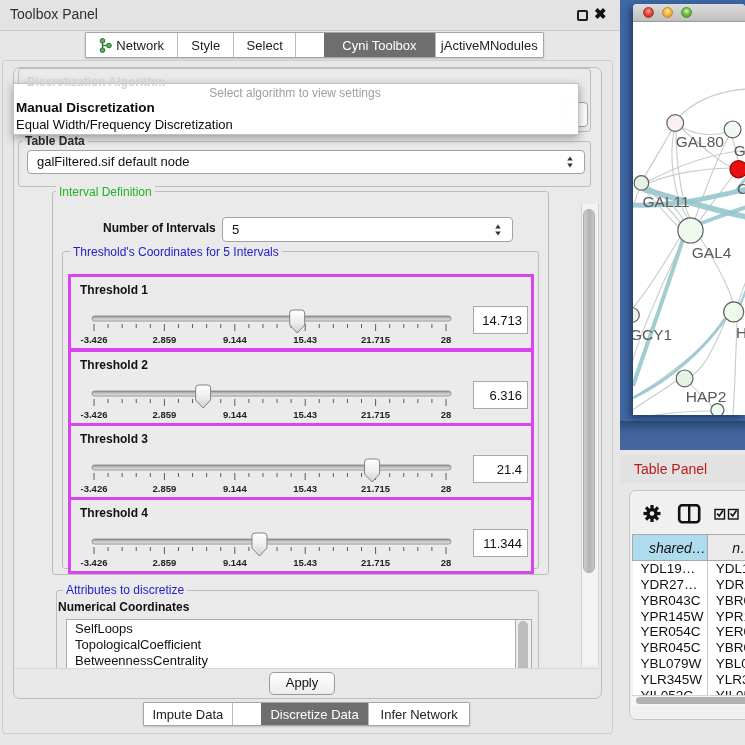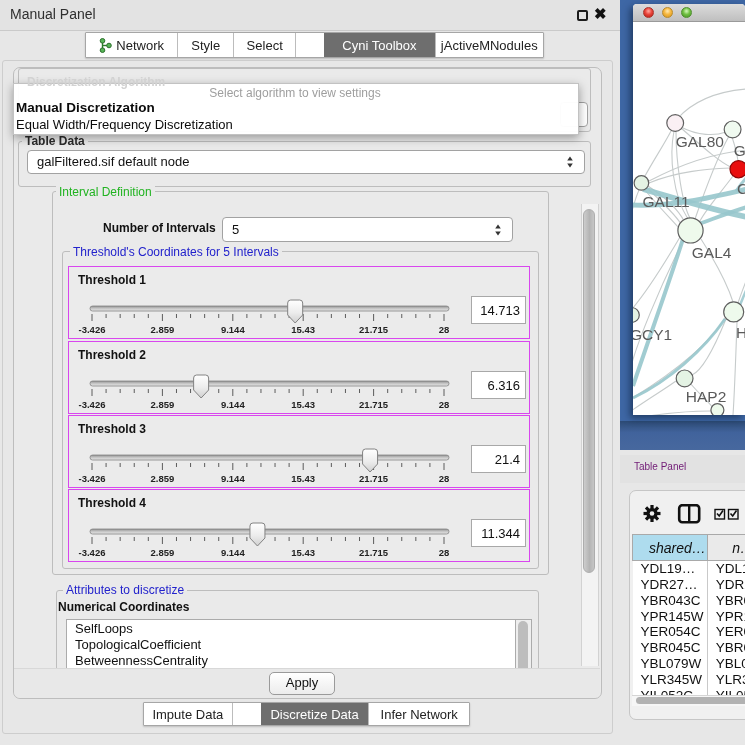--- a/index.html
+++ b/index.html
@@ -23,57 +23,57 @@
   #outerpanel{left:13px;top:67px;width:587px;height:630px;background:#eaeaea;border:1px solid #bdbdbd;border-radius:7px;}
   .grp{border:1px solid #bdbdbd;border-radius:3px;}
   .grplab{font-size:12px;background:#eaeaea;padding:0 3px;white-space:nowrap;}
   .bold{font-weight:bold;}
   
   .combo{background:#fff;border:1px solid #a2a2a2;border-radius:4px;font-size:13px;color:#111;}
   .combo .ctext{position:absolute;left:9px;top:0;line-height:22px;}
   .arrows{position:absolute;right:6px;top:0;height:100%;}
   .arrows svg{position:absolute;top:50%;margin-top:-6px;}
   
-  .tbox{border:1px solid #d946ef;background:#ebebeb;}
+  .tbox{border:3px solid #d946ef;background:#ebebeb;margin-top:8px;}
   .tlab{position:absolute;left:9px;top:6px;font-size:12px;font-weight:bold;color:#111;}
   .vbox{position:absolute;left:402px;top:29px;width:48px;height:26px;background:#fff;border:1px solid #a8a8a8;
         font-size:13px;color:#111;text-align:right;padding-right:5px;line-height:27px;}
   
   #vscroll{left:581px;top:204px;width:16px;height:462px;background:#f3f3f3;border-left:1px solid #d2d2d2;border-right:1px solid #d2d2d2;}
   #vthumb{left:583px;top:209px;width:12px;height:364px;background:linear-gradient(90deg,#cdcdcd,#b4b4b4 55%,#c6c6c6);border-radius:6px;border:1px solid #adadad;box-sizing:border-box;}
   
   #applybar{left:14px;top:668px;width:586px;height:29px;background:#e8e8e8;border-top:1px solid #d8d8d8;border-radius:0 0 7px 7px;}
   #applybtn{left:269px;top:672px;width:64px;height:21px;background:linear-gradient(#ffffff,#ececec);border:1px solid #9a9a9a;border-radius:5px;
             font-size:13px;color:#111;text-align:center;line-height:20px;}
   
   #popup{left:13px;top:83px;width:564px;height:50px;background:rgba(255,255,255,0.97);border:1px solid #c2c2c2;
          box-shadow:0 3px 9px rgba(0,0,0,0.35);}
   
   #bluebg{left:620px;top:0;width:125px;height:450px;background:#3e67a5;}
   #macwin{left:633px;top:4px;width:112px;height:411px;background:#fff;border-radius:4px 4px 0 0;
           box-shadow:-3px 3px 7px rgba(10,25,50,0.55);}
   #mactbar{left:0;top:0;width:112px;height:17px;background:linear-gradient(#dcdcdc,#bfbfbf);border-bottom:1px solid #9a9a9a;border-radius:4px 4px 0 0;}
   .light{position:absolute;top:3px;width:11px;height:11px;border-radius:50%;}
   #tpbar{left:620px;top:455px;width:125px;height:28px;background:#e2e2e2;}
-  #tptxt{left:634px;top:461px;font-size:10px;color:#701a75;}
+  #tptxt{left:634px;top:461px;font-size:14px;color:#b91c1c;}
   #tablecard{left:629px;top:490px;width:130px;height:228px;background:#f0f0f0;border:1px solid #c6c6c6;border-radius:7px;}
   table.nt{border-collapse:collapse;position:absolute;left:632px;top:534px;font-size:13px;color:#111;}
   table.nt th{font-weight:normal;border:1px solid #a9a9a9;height:23px;font-size:14px;font-style:italic;}
   table.nt th:first-child{padding-left:16px;}
   table.nt td{background:#fff;padding:0 0 0 8px;height:15.85px;line-height:15.85px;font-size:13.5px;white-space:nowrap;overflow:hidden;}
   table.nt td:first-child{border-right:1px solid #c9c9c9;}
   table.nt tr{height:15.85px;}
   #hscroll{left:632px;top:695px;width:113px;height:10px;background:#f6f6f6;border-top:1px solid #d5d5d5;z-index:6;}
   #hthumb{left:636px;top:697px;width:112px;height:7px;background:#b2b2b2;border-radius:4px;z-index:7;}
 </style>
 </head>
 <body>
 
 <div class="abs" id="titlebar"></div>
-<div class="abs" id="titletxt">Manual Panel</div>
+<div class="abs" id="titletxt">Toolbox Panel</div>
 <div class="abs" id="float-ic"></div>
 <div class="abs" id="close-ic">✖</div>
 
 <div class="abs segbar" id="toptabs">
   <div class="seg" style="width:98px;">
     <svg width="13" height="15" viewBox="0 0 13 15" style="margin-right:4px;">
       <line x1="3.5" y1="3" x2="3.5" y2="12" stroke="#2a7a2a" stroke-width="1.4"></line>
       <line x1="3.5" y1="7.5" x2="9.5" y2="7.5" stroke="#2a7a2a" stroke-width="1.4"></line>
       <circle cx="3.5" cy="2.8" r="2.3" fill="#56b456" stroke="#2c6e2c"></circle>
       <circle cx="3.5" cy="12.2" r="2.3" fill="#56b456" stroke="#2c6e2c"></circle>

